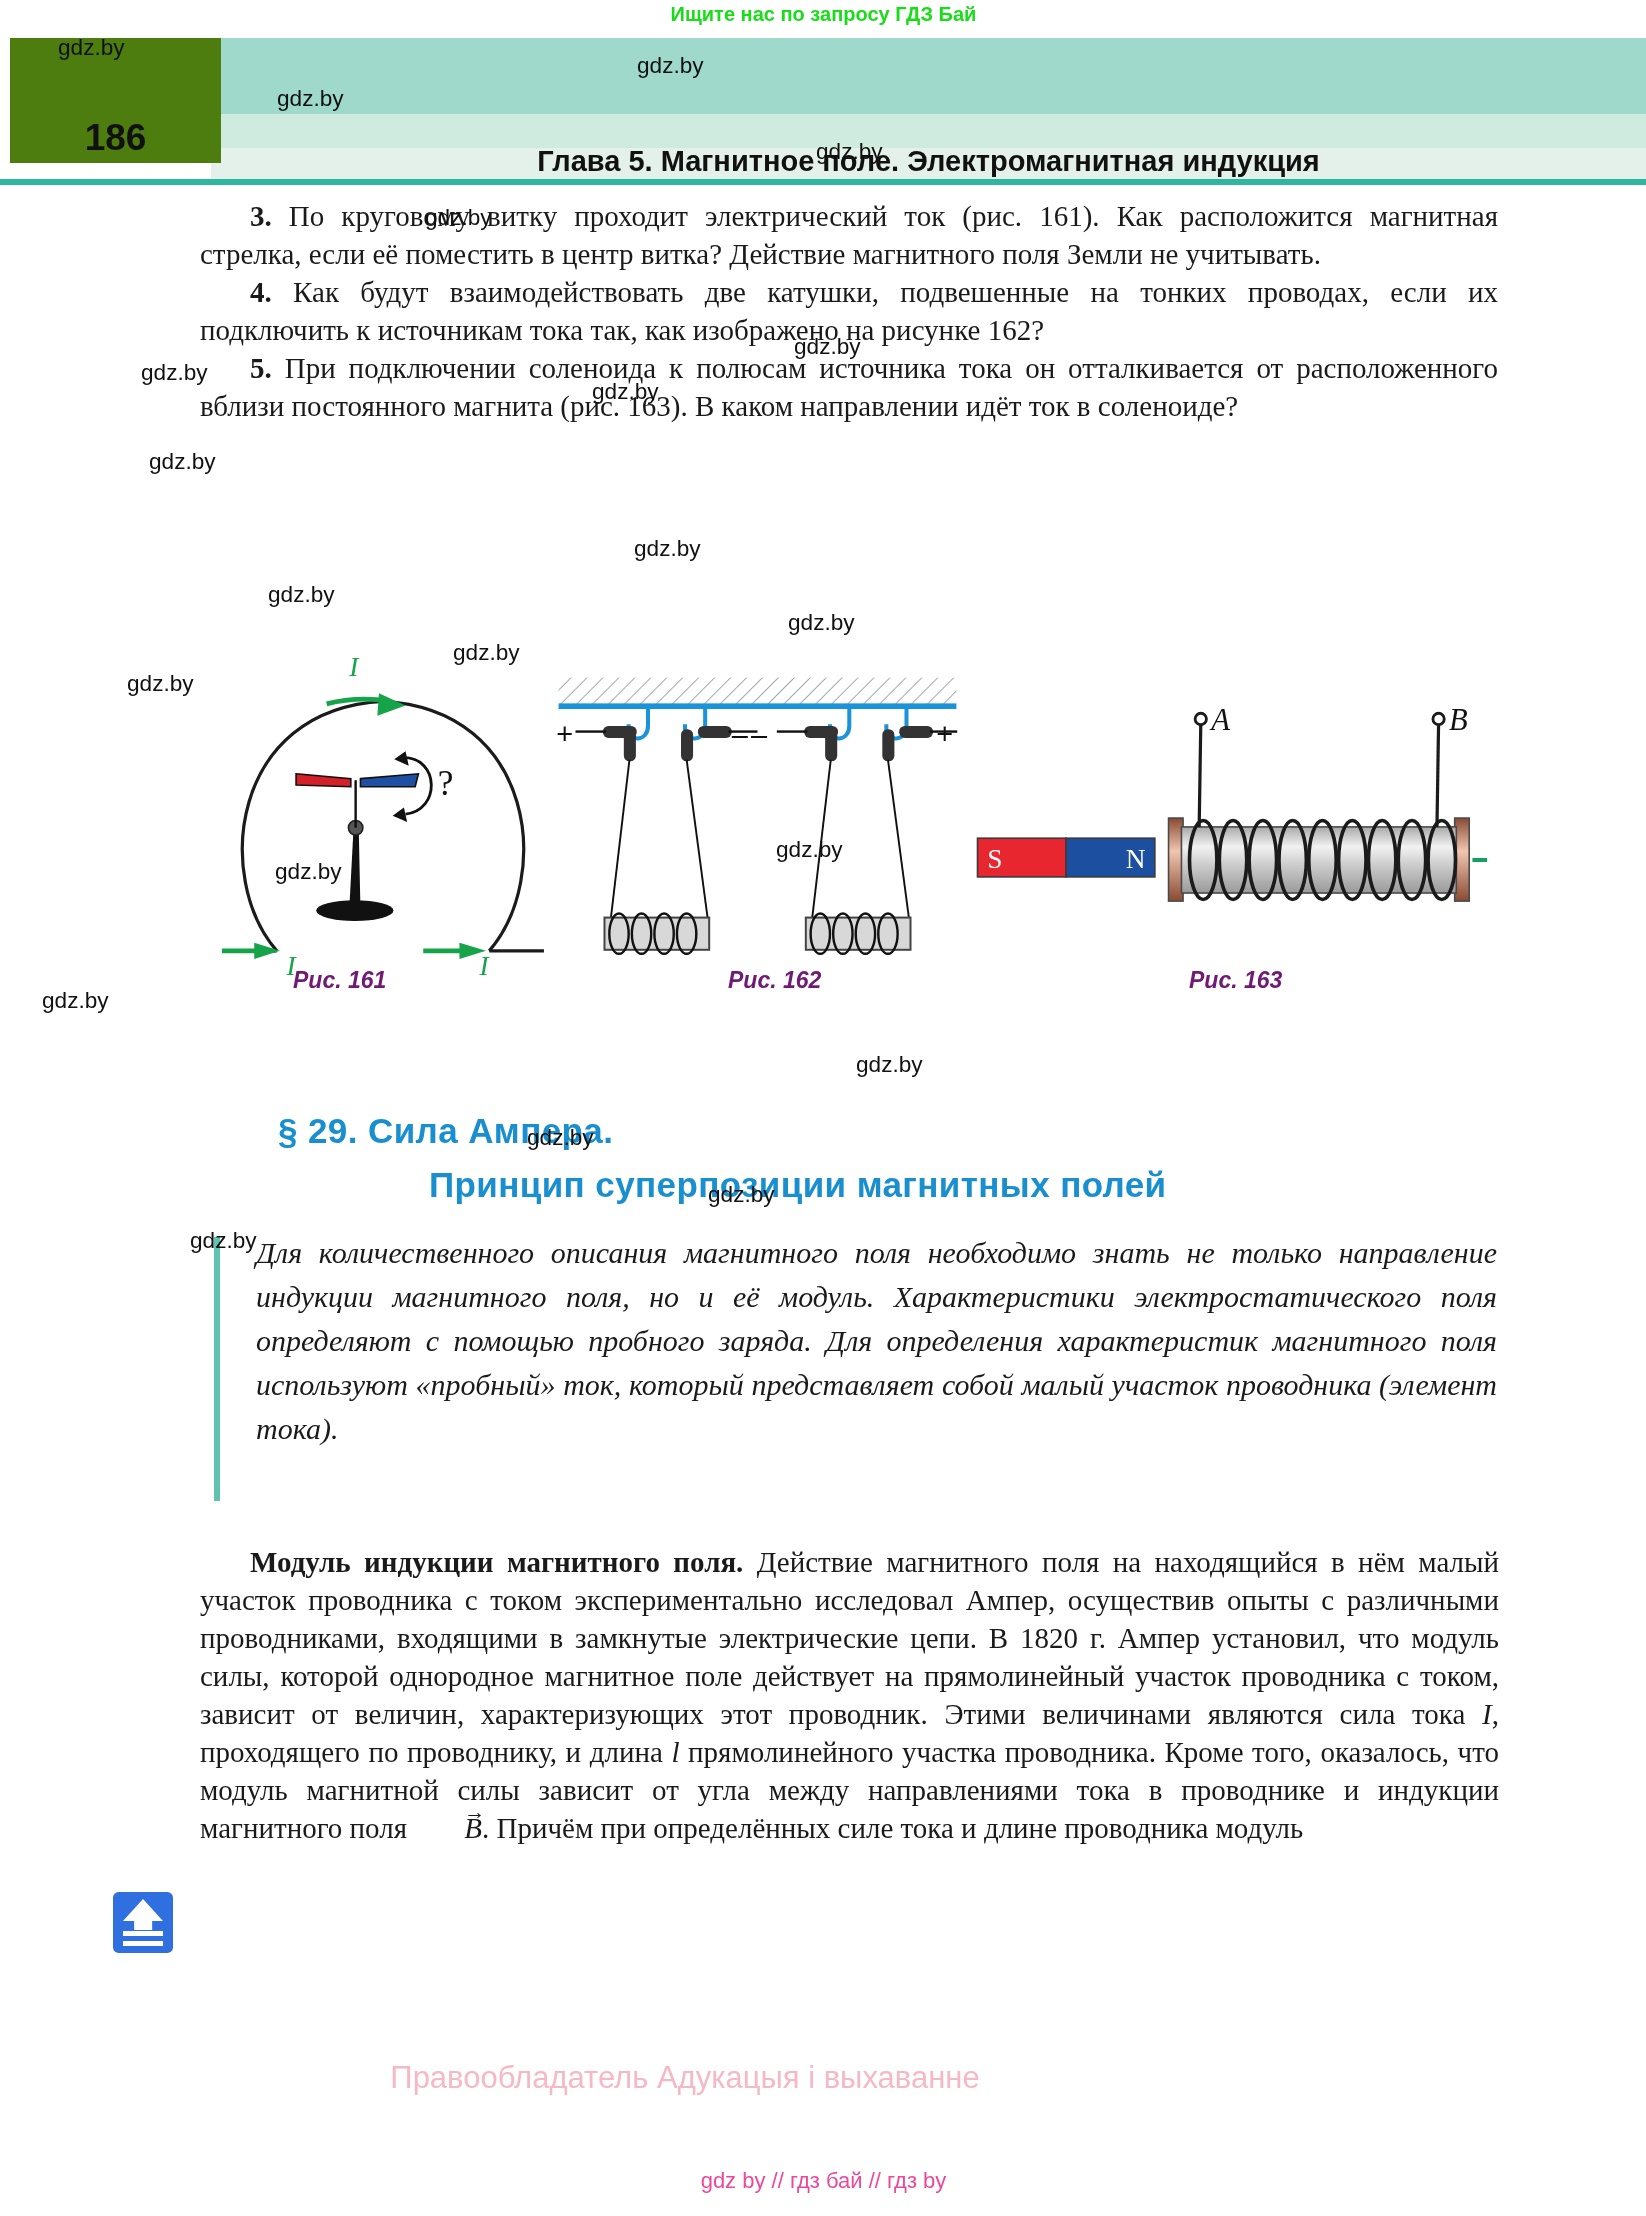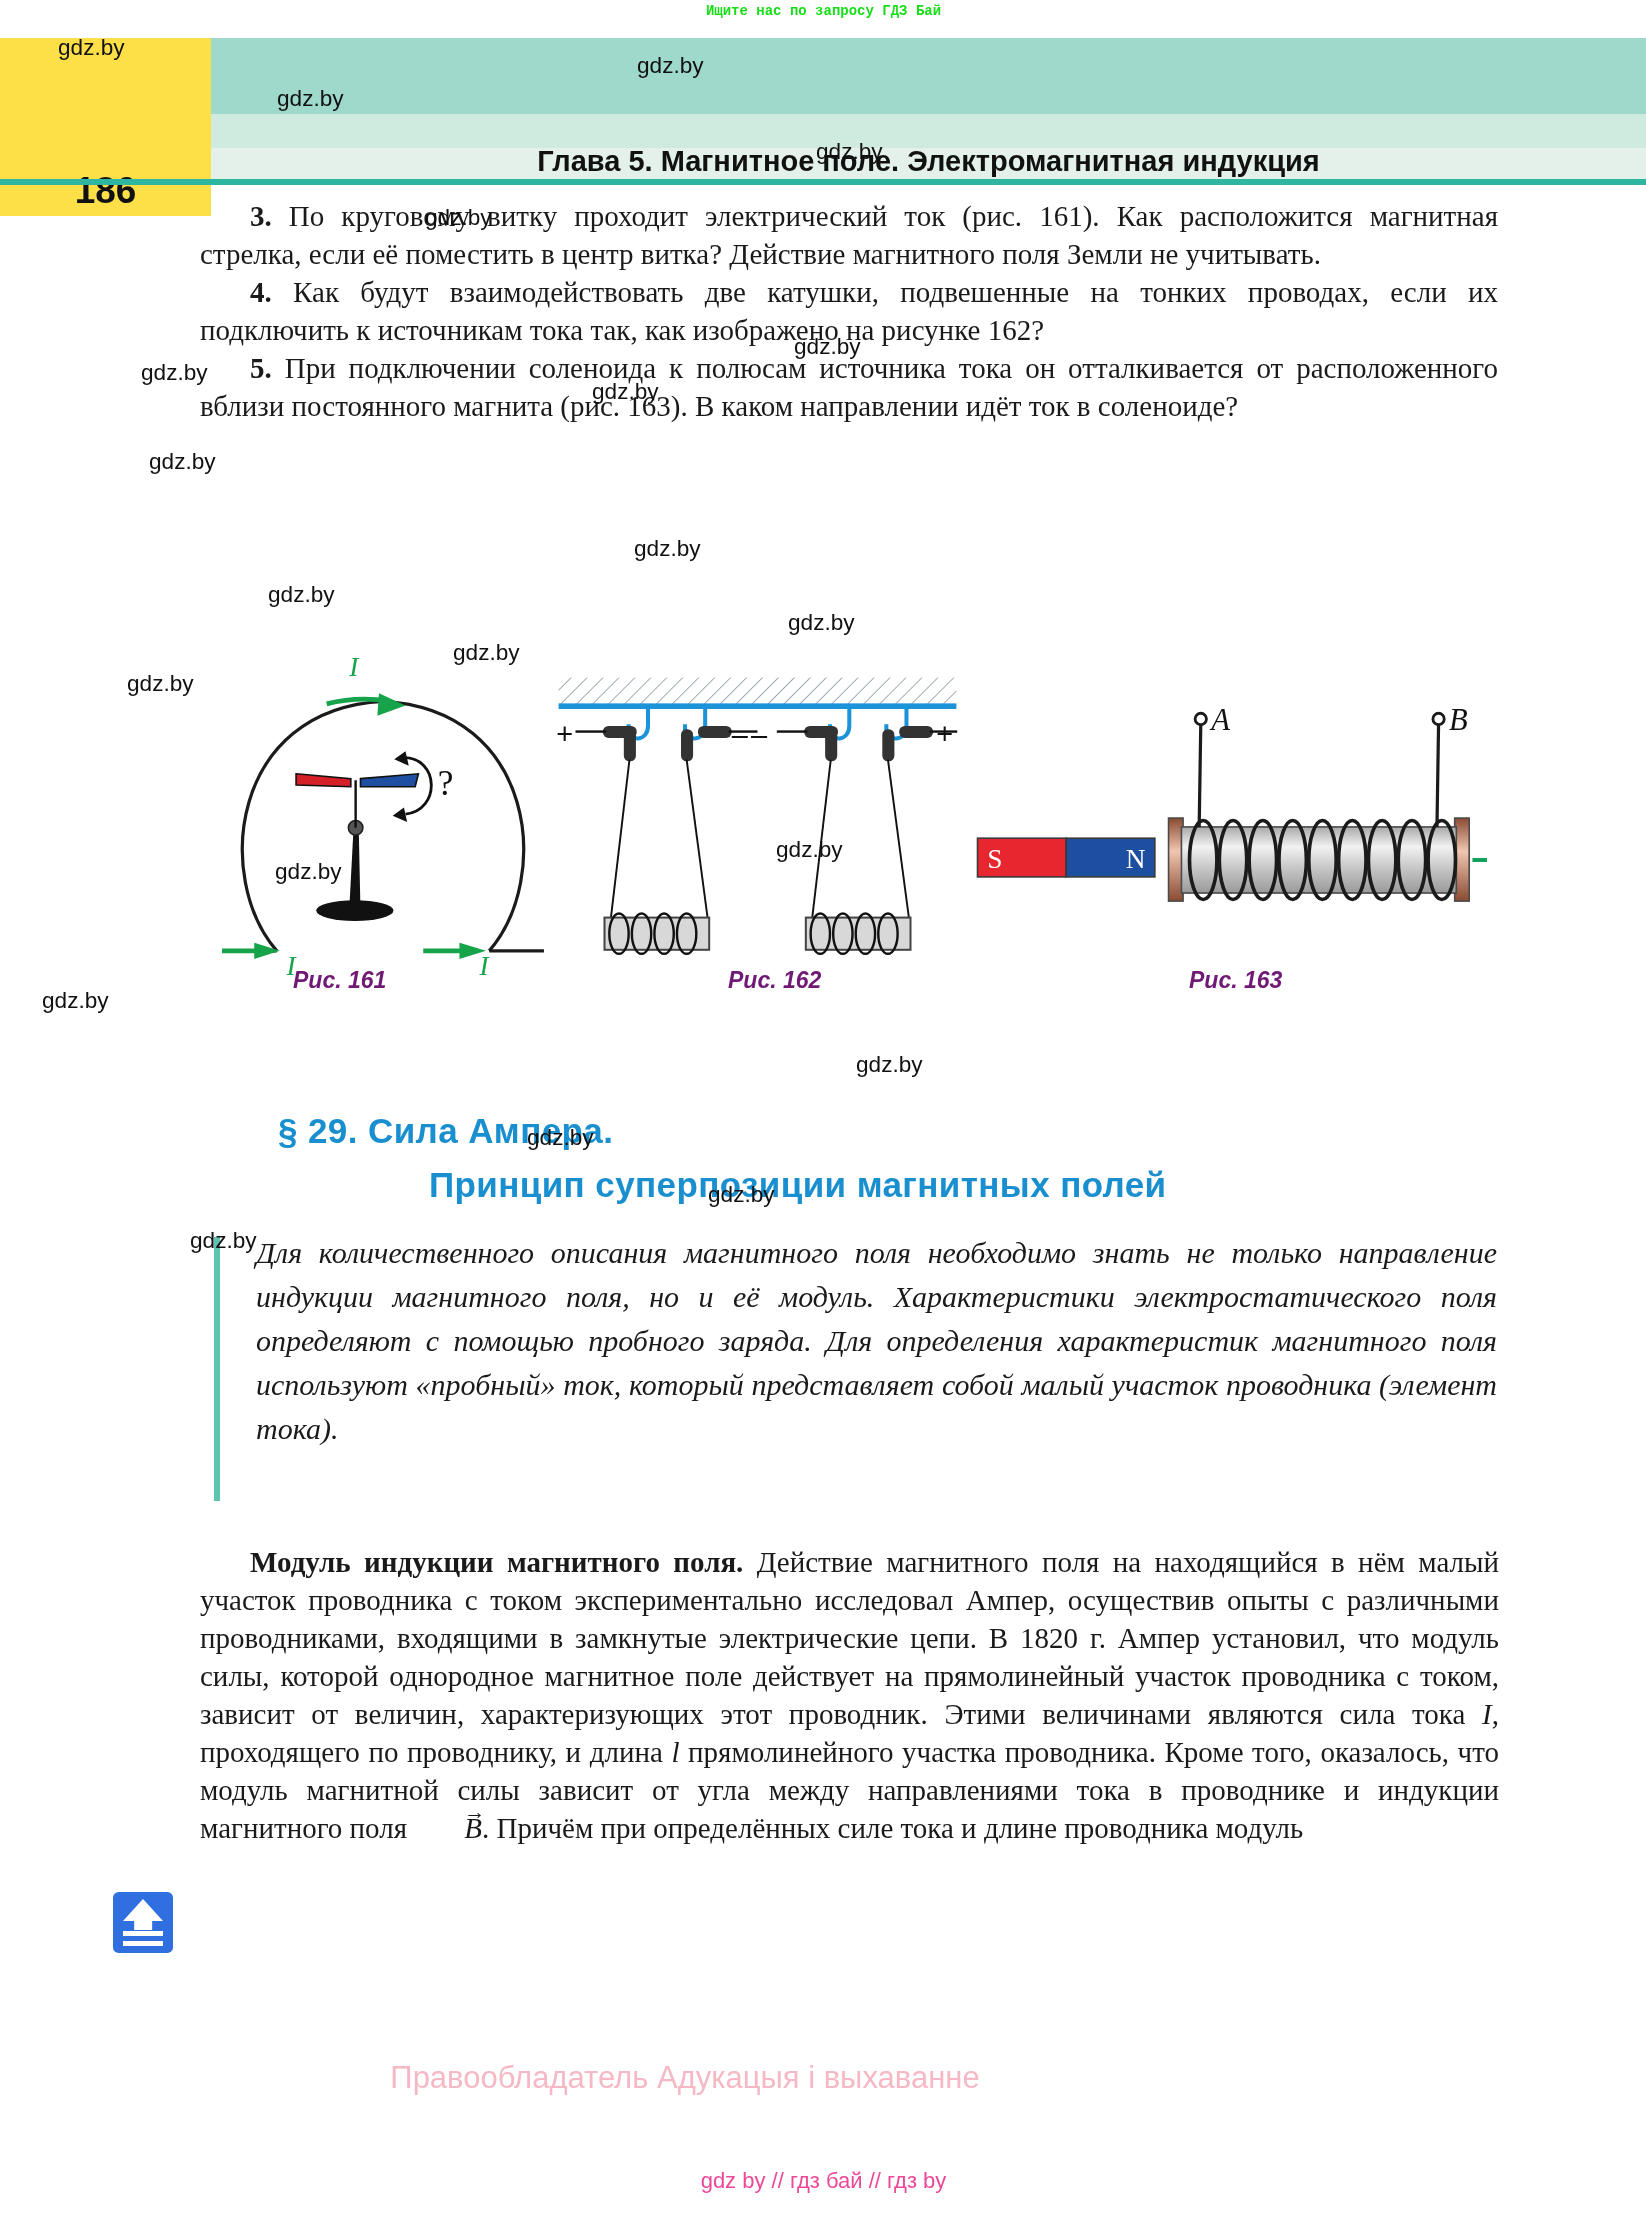--- a/index.html
+++ b/index.html
@@ -8,32 +8,32 @@
     background: #ffffff;
     font-family: "Liberation Serif", serif;
     overflow: hidden;
   }
   .page { position: relative; width: 1647px; height: 2216px; background:#fff; }
 
   
   .promo {
     position: absolute; top: 3.2px; left: 0; width: 100%;
     text-align: center;
-    font-family: Liberation Mono, monospace;
+    font-family: Liberation Sans, sans-serif;
     font-weight: bold;
-    font-size: 14px;
+    font-size: 20px;
     color: #18dd18;
     letter-spacing: 0px;
   }
 
   
   .header { position: absolute; left: 0; top: 38px; width: 1647px; height: 141px; }
   .hdr-left {
-    position: absolute; left: 0; top: 0; width: 211px; height: 178px;
-    background: #fde047;
+    position: absolute; left: 10px; top: 0; width: 211px; height: 125px;
+    background: #4d7c0f;
   }
   .hdr-pageno {
     position: absolute; left: 0; bottom: 4px; width: 211px;
     text-align: center;
     font-family: "Liberation Sans", sans-serif;
     font-weight: bold; font-size: 37px; color: #111;
     line-height: 42px;
   }
   .hdr-row1 {
     position: absolute; left: 211px; top: 0; width: 1435px; height: 76px;

